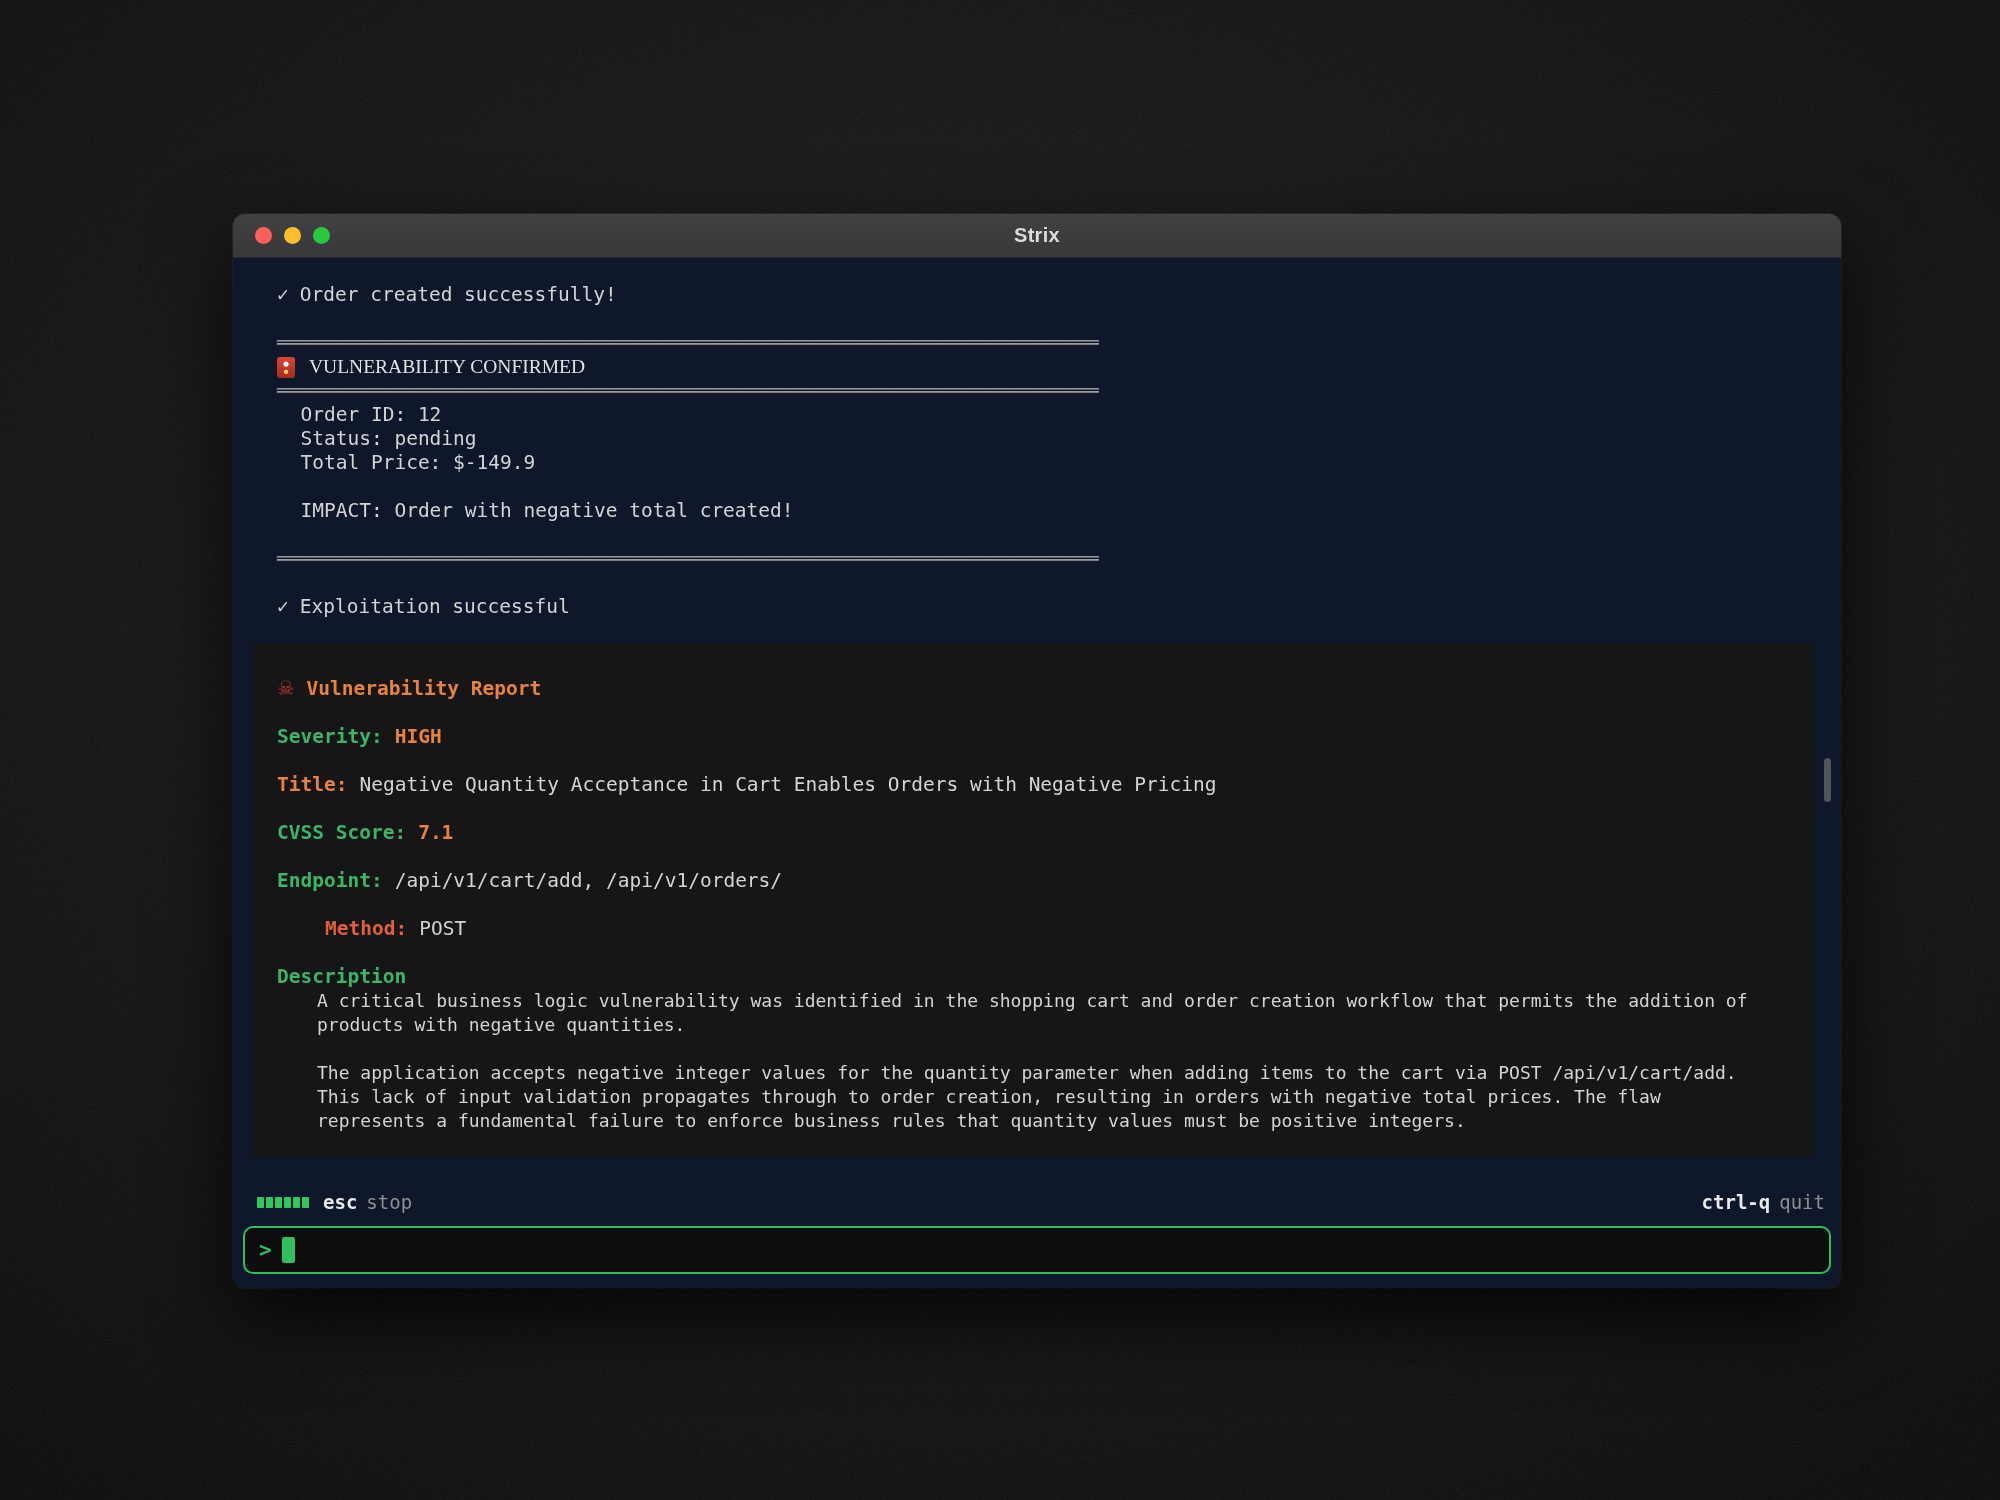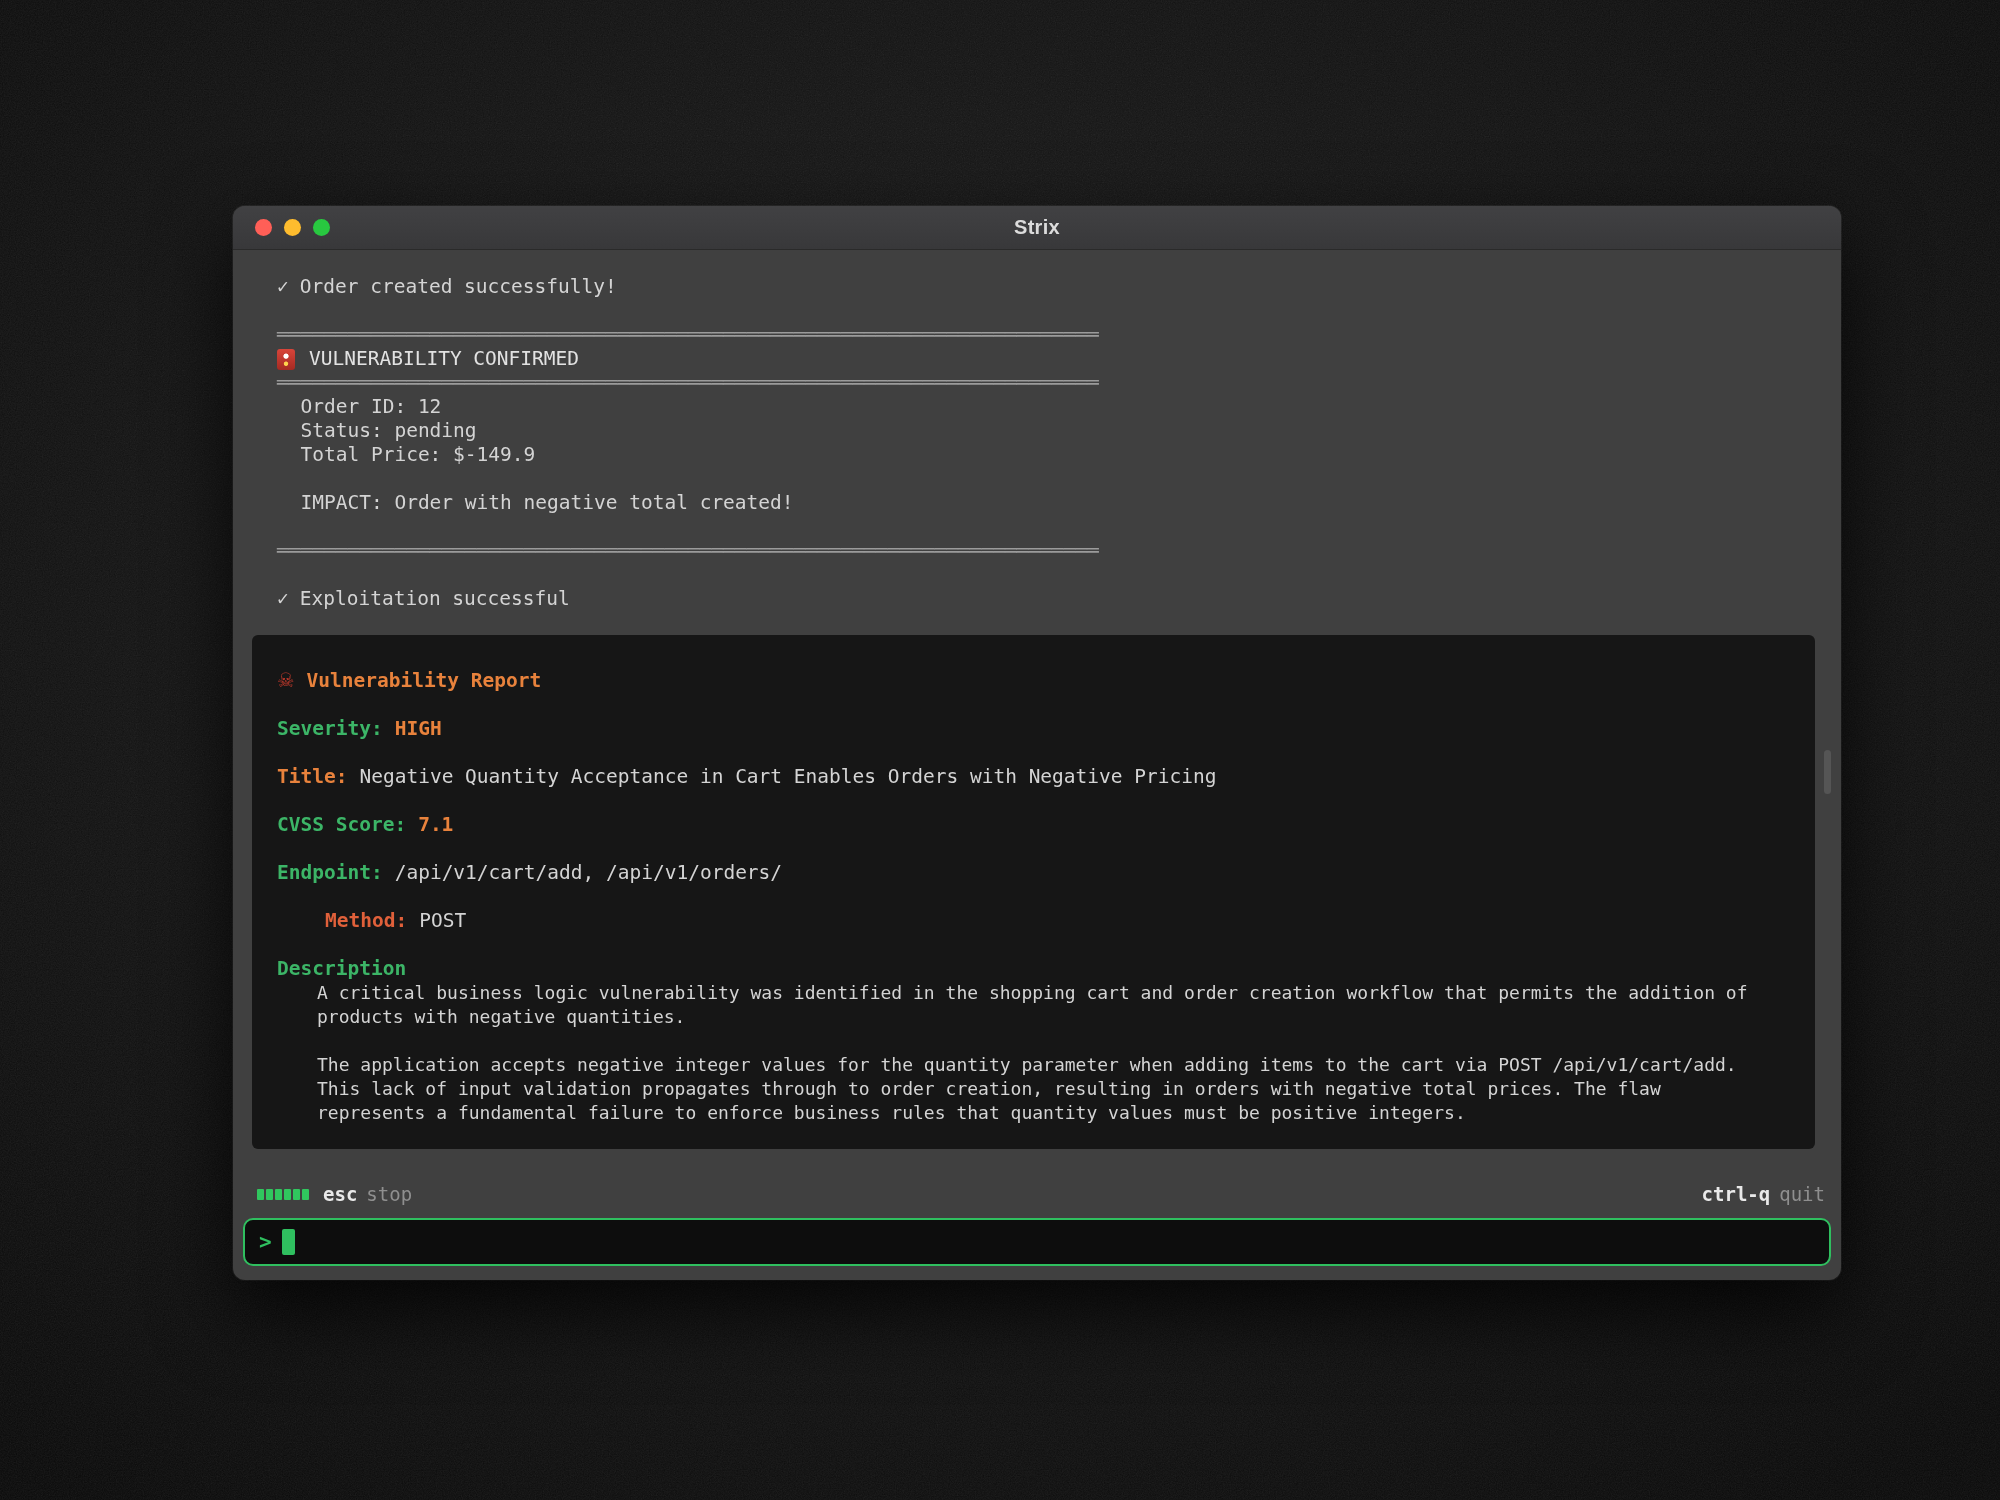--- a/index.html
+++ b/index.html
@@ -5,22 +5,22 @@
   * { margin:0; padding:0; box-sizing:border-box; }
   html,body { width:2000px; height:1500px; overflow:hidden; }
   body {
     background: radial-gradient(1500px 1100px at 48% 40%, #1e1e1e 0%, #151515 45%, #0a0a0a 100%);
     font-family: "DejaVu Sans Mono", monospace;
   }
   .noise-layer { position:fixed; inset:0; width:100%; height:100%; opacity:.10; pointer-events:none; }
 
   
   .window {
-    position:absolute; left:233px; top:206px; width:1608px; height:1074px;
-    background:#404040; border-radius:12px; overflow:hidden;
+    position:absolute; left:233px; top:214px; width:1608px; height:1074px;
+    background:#0f172a; border-radius:12px; overflow:hidden;
     display:flex; flex-direction:column;
     box-shadow: 0 30px 80px rgba(0,0,0,.8), 0 0 0 1px rgba(255,255,255,.07);
   }
   .titlebar {
     height:44px; flex:0 0 44px; background:linear-gradient(#414143,#38383a);
     position:relative; display:flex; align-items:center;
     border-bottom:1px solid #2a2a2a;
   }
   .traffic { position:absolute; left:22px; top:0; height:100%; display:flex; align-items:center; gap:12px; }
   .tl { width:17px; height:17px; border-radius:50%; display:inline-block; }
@@ -34,21 +34,21 @@
 
   
   .content { flex:1 1 auto; overflow:hidden; position:relative; padding-top:25px; }
   .tline {
     padding-left:44px; font-size:19.5px; line-height:24px; color:#d4d4d4;
     white-space:pre-wrap;
   }
   .blank { height:24px; }
   .sep { color:#9b9b9b; }
   .check { color:#d4d4d4; margin-right:11px; }
-  .confirmed { display:flex; align-items:center; color:#e2e2e2; }
+  .confirmed { display:flex; align-items:center; color:#e2e2e2;font-family:Liberation Serif, serif; }
   .alert-icon {
     display:inline-block; width:18px; height:21px; margin-right:14px; border-radius:3px;
     background:
       radial-gradient(circle at 50% 34%, #ffffff 2.2px, rgba(255,255,255,0) 3px),
       radial-gradient(circle at 50% 70%, #ffd34d 1.8px, rgba(255,255,255,0) 2.6px),
       linear-gradient(#d8453a, #a52a22);
     flex:0 0 auto;
   }
 
   

